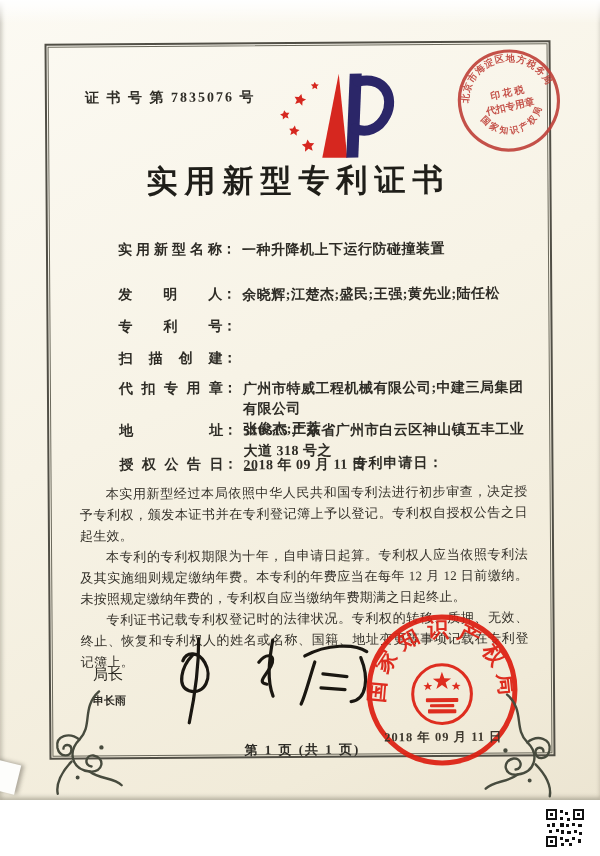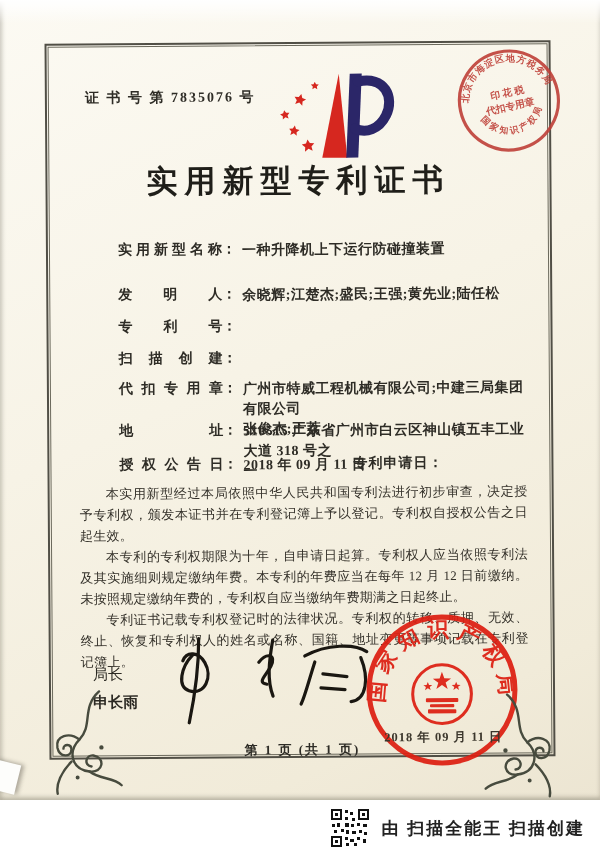--- a/index.html
+++ b/index.html
@@ -43,21 +43,21 @@
   .r-name{top:196px;} .r-inv{top:241px;} .r-pat{top:273px;} .r-fil{top:305px;}
   .r-own{top:335px;} .r-addr{top:377px;} .r-grant{top:411px;}
   .grant-no-group { position:absolute; left:234px; top:0; display:flex; }
   .grant-no-group .flabel { width:auto; text-align:left; text-align-last:auto; letter-spacing:1px; }
 
   .body-text { position:absolute; left:30px; right:24px; top:438px; color:#34312a;
     font-size:13px; line-height:21px; text-align:justify; font-style:normal; }
   .body-text p { text-indent:2em; letter-spacing:.3px; }
 
   .director-title { position:absolute; left:42px; top:620px; font-size:15px; font-weight:400; color:#2b2923; }
-  .director-name  { position:absolute; left:42px; top:648px; font-size:15px; font-weight:700; color:#2b2923; }
+  .director-name  { position:absolute; left:42px; top:648px; font-size:11px; font-weight:700; color:#2b2923; }
 
   .signature { position:absolute; left:104px; top:588px; width:250px; height:100px; }
 
   .seal-bottom { position:absolute; left:310px; top:566px; width:162px; height:162px; opacity:.93; }
   .seal-date { position:absolute; left:292px; top:686px; width:200px; text-align:center;
     font-size:12.5px; font-weight:700; letter-spacing:1px; color:#3b362c; }
 
   .page-info { position:absolute; left:0; top:697px; width:100%; text-align:center;
     font-size:13px; font-weight:600; letter-spacing:2px; color:#2e2c26; }
 
@@ -264,15 +264,14 @@
           <rect x="3" y="3" width="7" height="7"></rect>
           <rect x="30" y="3" width="7" height="7"></rect>
           <rect x="3" y="30" width="7" height="7"></rect>
         </g>
       <g fill="#111">
           <rect x="5" y="5" width="3" height="3"></rect>
           <rect x="32" y="5" width="3" height="3"></rect>
           <rect x="5" y="32" width="3" height="3"></rect>
         </g>
     </svg>
-    <span class="cam-text">由 扫描全能王 扫描创建</span>
   </div>
 </div>
 
 </body></html>

